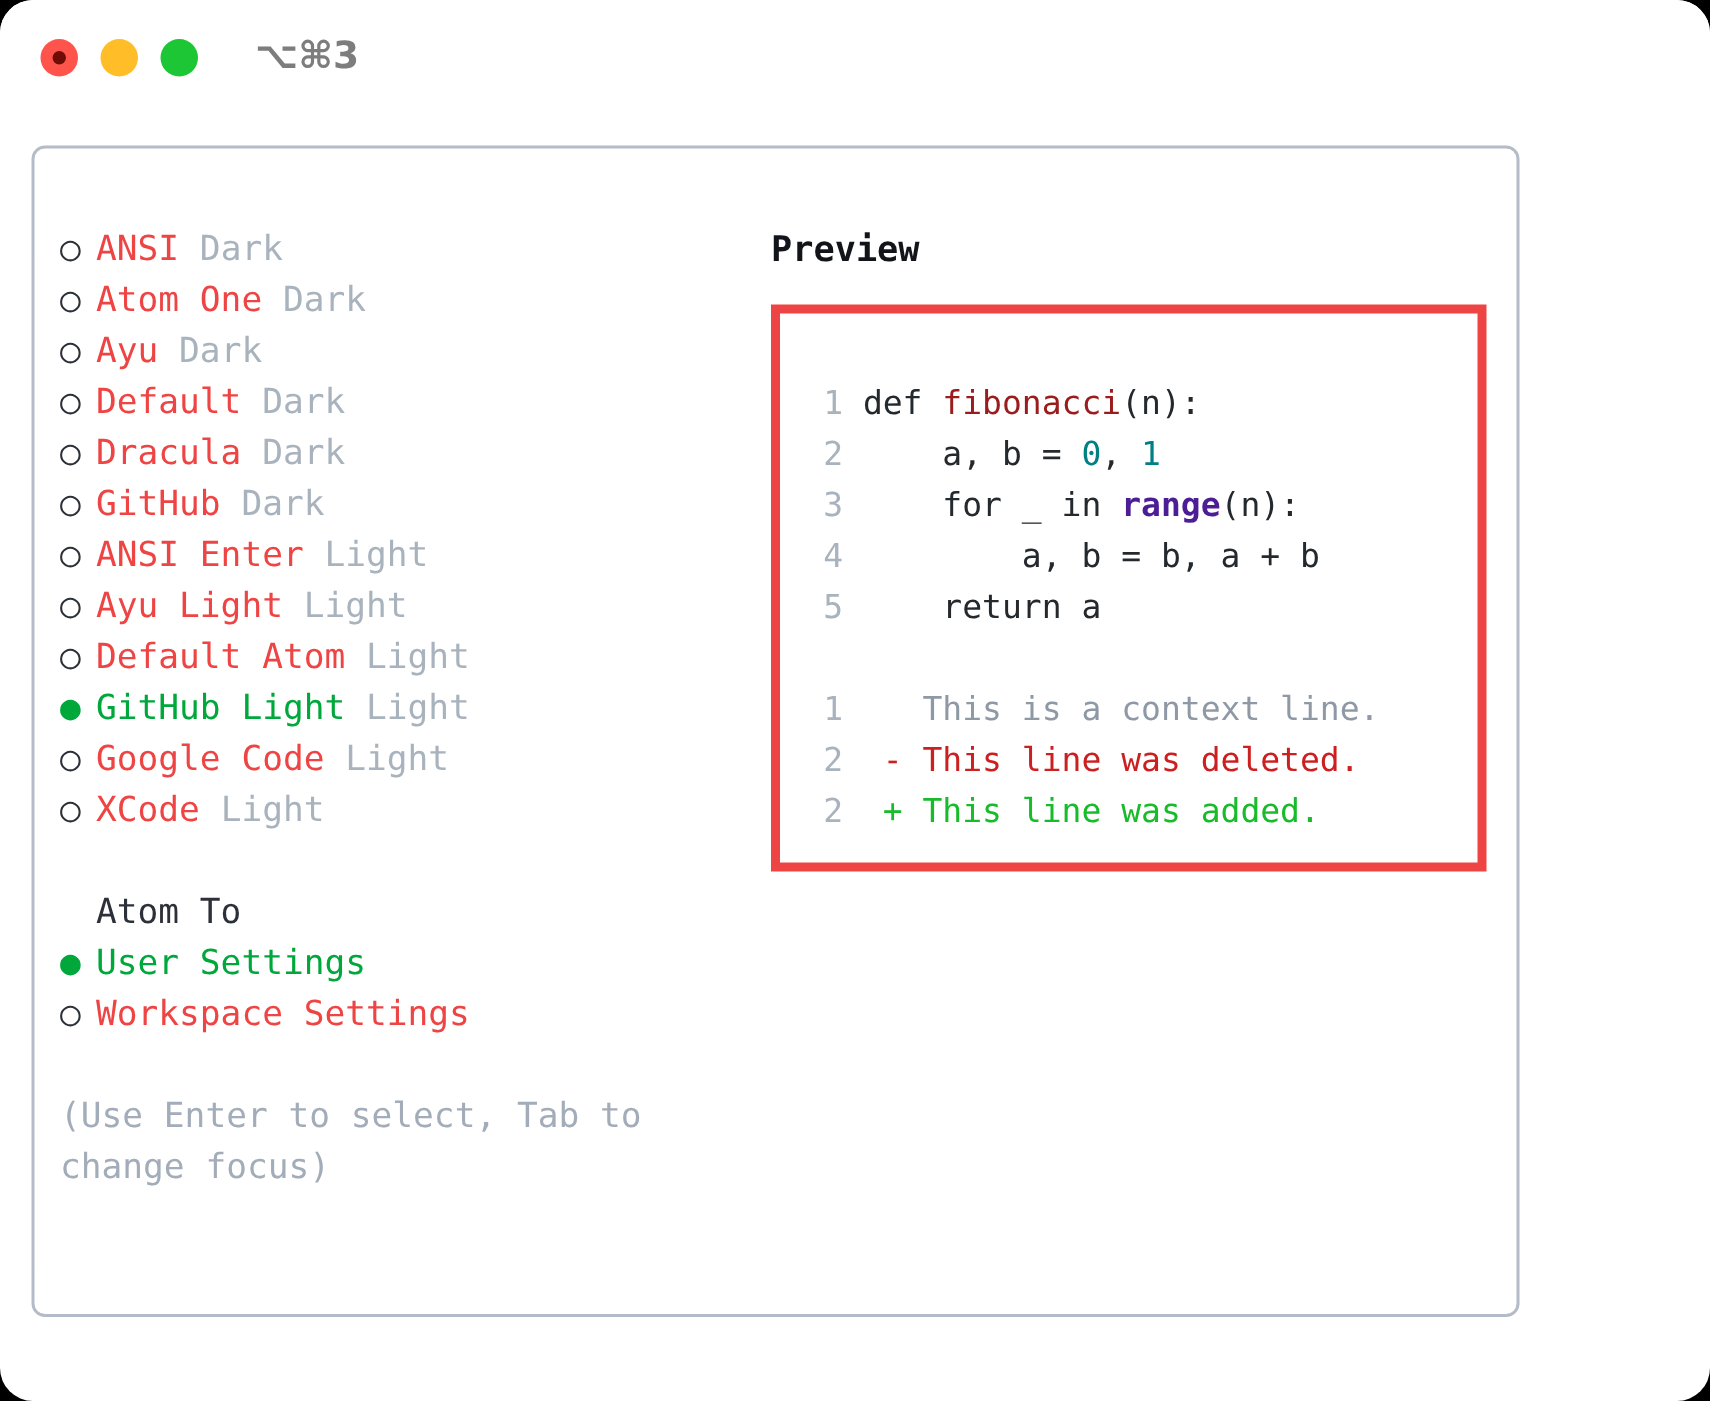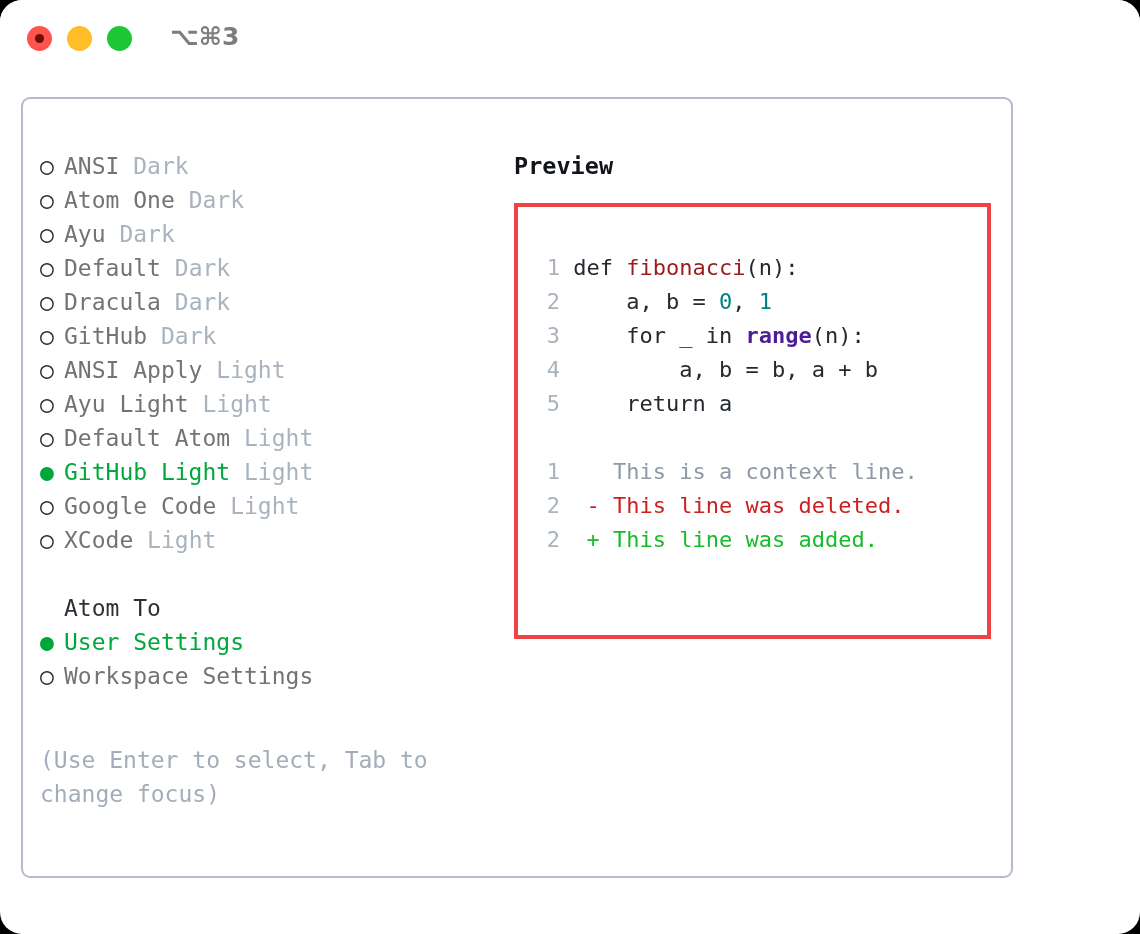--- a/index.html
+++ b/index.html
@@ -97,36 +97,36 @@
   }
 
   .bullet {
     display: inline-block;
     width: 24px;
     font-size: 23px;
   }
   .bullet.empty  { color: #2c3038; }
   .bullet.filled { color: #00a83c; }
 
-  .theme-name    { color: #737373; }
+  .theme-name    { color: #ef4444; }
   .theme-name.sel{ color: #00a83c; }
   .theme-kind    { color: #a9b3be; }
 
   #apply-block { margin-top: 34px; }
   #apply-header {
     height: 34px;
     line-height: 34px;
     font-size: 23px;
     color: #2c3038;
     white-space: pre;
     padding-left: 24px;
   }
 
   #hint {
-    margin-top: 50px;
+    margin-top: 34px;
     font-size: 23px;
     line-height: 34px;
     color: #a3adb9;
     width: 420px;
   }
 
   
   #right-col {
     position: absolute;
     left: 479px;
@@ -138,22 +138,22 @@
     font-size: 23.5px;
     font-weight: 700;
     color: #111419;
     line-height: 34px;
     white-space: pre;
   }
 
   #preview-box {
     margin-top: 20px;
     width: 477px;
-    height: 436px;
-    border: 4px solid #ef4444;
+    height: 378px;
+    border: 6px solid #ef4444;
     box-sizing: border-box;
     background: #ffffff;
     padding: 44px 0 0 0;
   }
 
   .code-line {
     font-size: 22px;
     line-height: 34px;
     white-space: pre;
     padding-left: 20px;
@@ -192,21 +192,21 @@
   <div id="panel">
 
     <div id="left-col">
       <div id="theme-list">
           <div class="row"><span class="bullet empty">○</span><span class="theme-name">ANSI</span><span class="theme-kind"> Dark</span></div>
           <div class="row"><span class="bullet empty">○</span><span class="theme-name">Atom One</span><span class="theme-kind"> Dark</span></div>
           <div class="row"><span class="bullet empty">○</span><span class="theme-name">Ayu</span><span class="theme-kind"> Dark</span></div>
           <div class="row"><span class="bullet empty">○</span><span class="theme-name">Default</span><span class="theme-kind"> Dark</span></div>
           <div class="row"><span class="bullet empty">○</span><span class="theme-name">Dracula</span><span class="theme-kind"> Dark</span></div>
           <div class="row"><span class="bullet empty">○</span><span class="theme-name">GitHub</span><span class="theme-kind"> Dark</span></div>
-          <div class="row"><span class="bullet empty">○</span><span class="theme-name">ANSI Apply</span><span class="theme-kind"> Light</span></div>
+          <div class="row"><span class="bullet empty">○</span><span class="theme-name">ANSI Enter</span><span class="theme-kind"> Light</span></div>
           <div class="row"><span class="bullet empty">○</span><span class="theme-name">Ayu Light</span><span class="theme-kind"> Light</span></div>
           <div class="row"><span class="bullet empty">○</span><span class="theme-name">Default Atom</span><span class="theme-kind"> Light</span></div>
           <div class="row"><span class="bullet filled">●</span><span class="theme-name sel">GitHub Light</span><span class="theme-kind"> Light</span></div>
           <div class="row"><span class="bullet empty">○</span><span class="theme-name">Google Code</span><span class="theme-kind"> Light</span></div>
           <div class="row"><span class="bullet empty">○</span><span class="theme-name">XCode</span><span class="theme-kind"> Light</span></div>
         </div>
 
       <div id="apply-block">
         <div id="apply-header">Atom To</div>
         <div id="apply-list">

